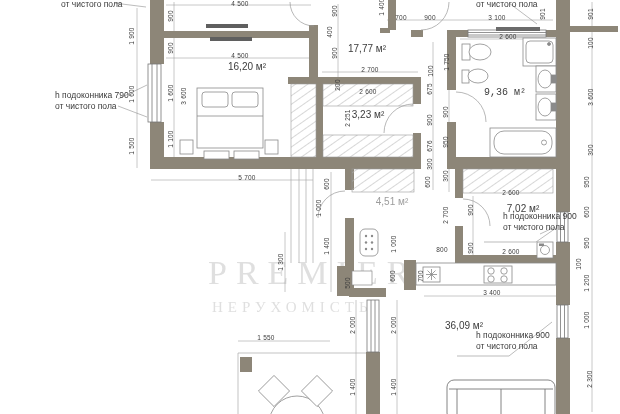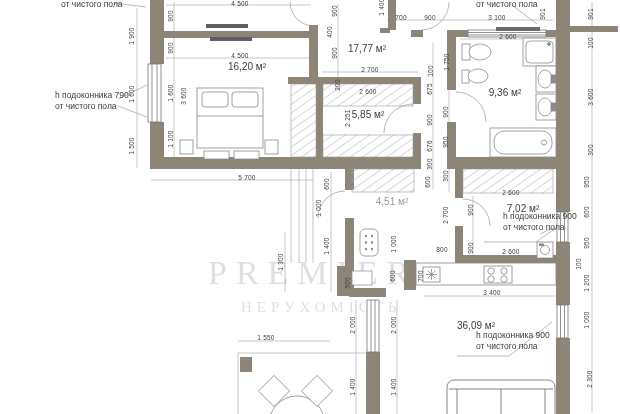--- a/index.html
+++ b/index.html
@@ -10,21 +10,21 @@
   .dim{position:absolute;font-size:6.5px;color:#3d3d3d;white-space:nowrap;
        transform:translate(-50%,-50%);letter-spacing:.2px;}
   .dim.v{transform:translate(-50%,-50%) rotate(-90deg);}
   .room-label{position:absolute;font-size:10px;color:#3c3c3c;white-space:nowrap;
        transform:translate(-50%,-50%);}
   .room-label.muted{color:#9c9c9c;}
   .ann{position:absolute;font-size:8.5px;line-height:11px;color:#3a3a3a;white-space:nowrap;margin-left:21px;}
   .wm1{position:absolute;left:208px;top:254px;font-family:"Liberation Serif",serif;
        font-size:34px;letter-spacing:9px;color:#c6c6c6;opacity:.55;}
   .wm2{position:absolute;left:212px;top:299px;font-family:"Liberation Serif",serif;
-       font-size:15px;letter-spacing:5px;color:#c6c6c6;opacity:.55;margin-left:29px;}
+       font-size:15px;letter-spacing:5px;color:#c6c6c6;opacity:.55;}
 </style>
 </head>
 <body>
 
 <div class="plan">
 
   <div class="wm1">PREMIER</div>
   <div class="wm2">НЕРУХОМІСТЬ</div>
 
   <svg width="620" height="414" viewBox="0 0 620 414">
@@ -337,19 +337,19 @@
       <span class="dim v" style="left: 392px; top: 276px;">600</span>
       <span class="dim v" style="left: 352px; top: 325px;">2 000</span>
       <span class="dim v" style="left: 393px; top: 325px;">2 000</span>
       <span class="dim v" style="left: 352px; top: 387px;">1 400</span>
       <span class="dim v" style="left: 393px; top: 387px;">1 400</span>
       <span class="dim" style="left: 266px; top: 337px;">1 550</span>
     </div>
   <div class="layer" id="room-layer">
       <span class="room-label" style="left: 247px; top: 66px;">16,20 м²</span>
       <span class="room-label" style="left: 367px; top: 48px;">17,77 м²</span>
-      <span class="room-label" style="left: 368px; top: 114px;">5,85 м²</span>
-      <span class="room-label" style="left: 505px; top: 92px;">9,36 м²</span>
+      <span class="room-label" style="left: 368px; top: 114px;">3,23 м²</span>
+      <span class="room-label" style="left: 505px; top: 92px; font-family: Liberation Mono, monospace;">9,36 м²</span>
       <span class="room-label muted" style="left: 392px; top: 201px;">4,51 м²</span>
       <span class="room-label" style="left: 523px; top: 208px;">7,02 м²</span>
-      <span class="room-label" style="left: 476px; top: 325px; text-align: center;">36,09 м²</span>
+      <span class="room-label" style="left: 464px; top: 325px; text-align: center;">36,09 м²</span>
     </div>
 </div>
 
 </body></html>

